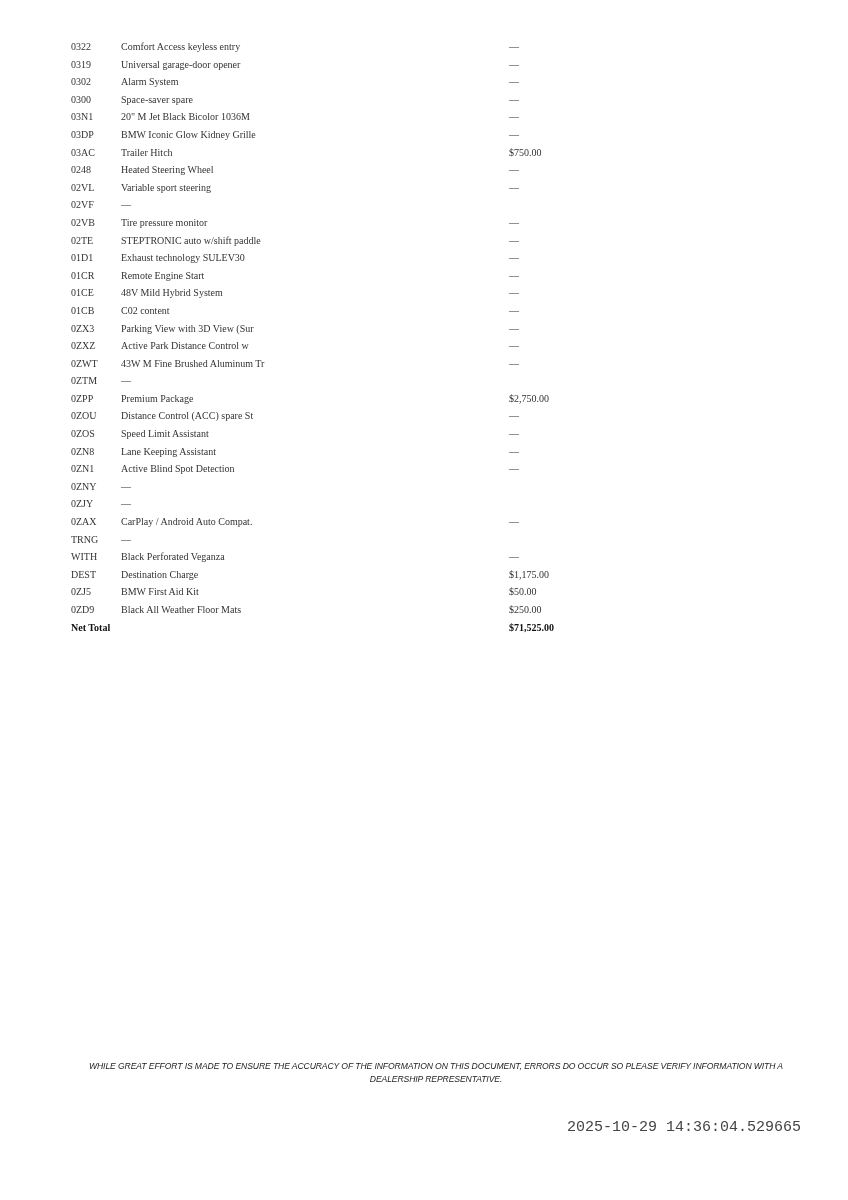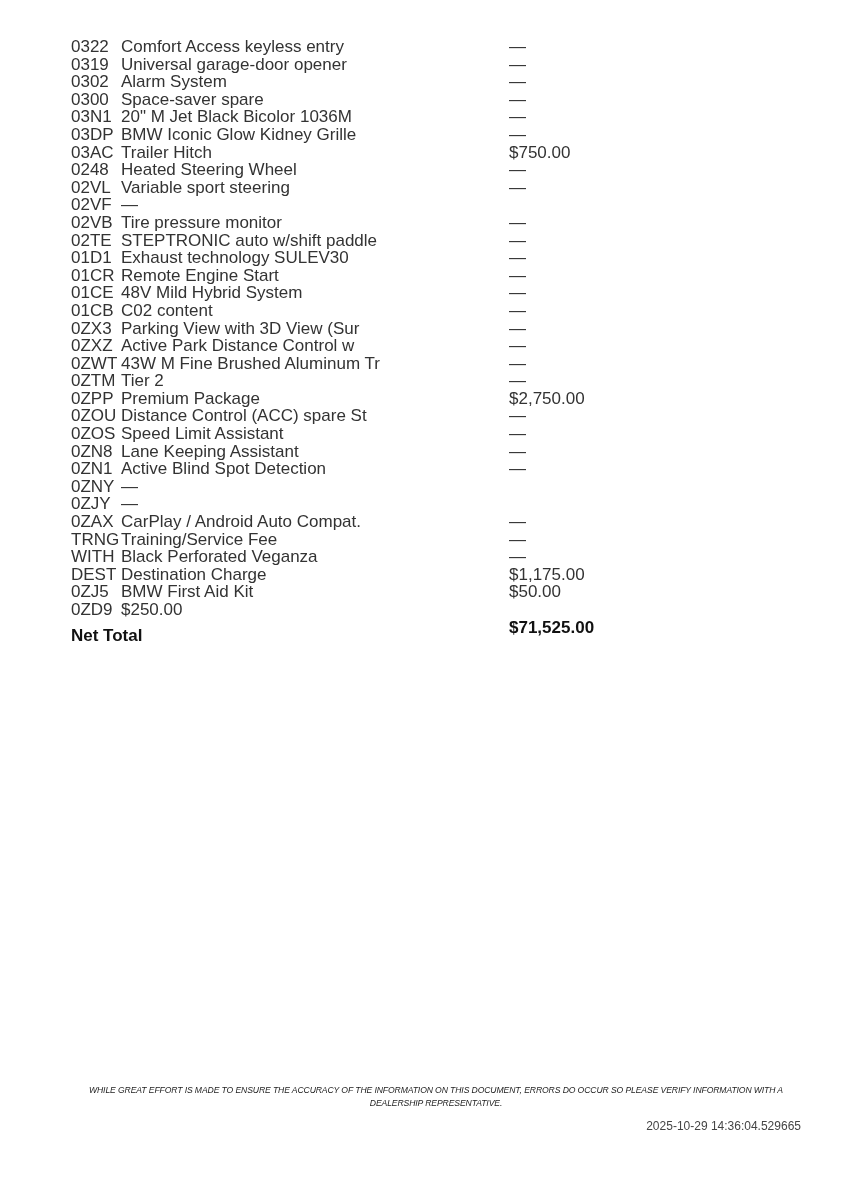--- a/index.html
+++ b/index.html
@@ -17,22 +17,22 @@
     .table {
       position: absolute;
       left: 71px;
       top: 38px;
       width: 560px;
     }
     .row {
       display: flex;
       height: 17.6px;
       line-height: 17.6px;
-      font-family: Liberation Sans, sans-serif;
-      font-size: 17px;
+      font-family: Liberation Serif, serif;
+      font-size: 10px;
       color: #333;
       white-space: nowrap;
     }
     .code {
       width: 50px;
       flex: 0 0 50px;
     }
     .desc {
       width: 388px;
       flex: 0 0 388px;
@@ -41,41 +41,40 @@
     .price {
       flex: 1 1 auto;
     }
     .row.total {
       font-weight: bold;
       color: #111;
     }
     .row.total .label {
       width: 438px;
       flex: 0 0 438px;
-      margin-top: 8px;
     }
     .disclaimer {
       position: absolute;
       left: 70px;
       width: 732px;
-      top: 1084px;
+      top: 1060px;
       text-align: center;
       font-family: "Liberation Sans", "DejaVu Sans", sans-serif;
       font-style: italic;
       font-size: 8.6px;
       line-height: 13px;
       color: #222;
       letter-spacing: -0.1px;
     }
     .timestamp {
       position: absolute;
       right: 47px;
       top: 1119px;
-      font-family: Liberation Sans, sans-serif;
-      font-size: 12px;
+      font-family: Liberation Mono, monospace;
+      font-size: 15px;
       color: #444;
     }
   </style>
 </head>
 <body>
 
 <div class="table">
   <div id="rows">
       <div class="row">
         <span class="code">0322</span>
@@ -166,21 +165,20 @@
         <span class="desc">Active Park Distance Control w</span>
         <span class="price">—</span>
       </div>
       <div class="row">
         <span class="code">0ZWT</span>
         <span class="desc">43W M Fine Brushed Aluminum Tr</span>
         <span class="price">—</span>
       </div>
       <div class="row">
         <span class="code">0ZTM</span>
-        <span class="desc">Tier 2</span>
         <span class="price">—</span>
       </div>
       <div class="row">
         <span class="code">0ZPP</span>
         <span class="desc">Premium Package</span>
         <span class="price">$2,750.00</span>
       </div>
       <div class="row">
         <span class="code">0ZOU</span>
         <span class="desc">Distance Control (ACC) spare St</span>
@@ -209,40 +207,40 @@
         <span class="code">0ZJY</span>
         <span class="price">—</span>
       </div>
       <div class="row">
         <span class="code">0ZAX</span>
         <span class="desc">CarPlay / Android Auto Compat.</span>
         <span class="price">—</span>
       </div>
       <div class="row">
         <span class="code">TRNG</span>
-        <span class="desc">Training/Service Fee</span>
         <span class="price">—</span>
       </div>
       <div class="row">
         <span class="code">WITH</span>
         <span class="desc">Black Perforated Veganza</span>
         <span class="price">—</span>
       </div>
       <div class="row">
         <span class="code">DEST</span>
         <span class="desc">Destination Charge</span>
         <span class="price">$1,175.00</span>
       </div>
       <div class="row">
         <span class="code">0ZJ5</span>
         <span class="desc">BMW First Aid Kit</span>
         <span class="price">$50.00</span>
       </div>
       <div class="row">
         <span class="code">0ZD9</span>
+        <span class="desc">Black All Weather Floor Mats</span>
         <span class="price">$250.00</span>
       </div>
     </div>
   <div class="row total">
     <span class="label">Net Total</span>
     <span class="price">$71,525.00</span>
   </div>
 </div>
 
 <div class="disclaimer">WHILE GREAT EFFORT IS MADE TO ENSURE THE ACCURACY OF THE INFORMATION ON THIS DOCUMENT, ERRORS DO OCCUR SO PLEASE VERIFY INFORMATION WITH A DEALERSHIP REPRESENTATIVE.</div>

